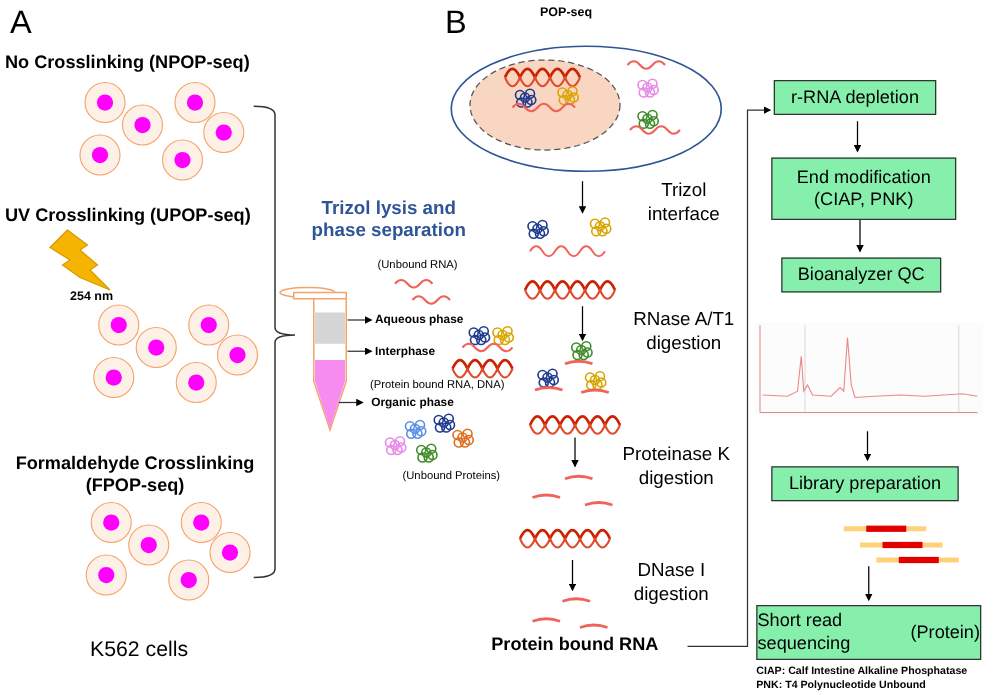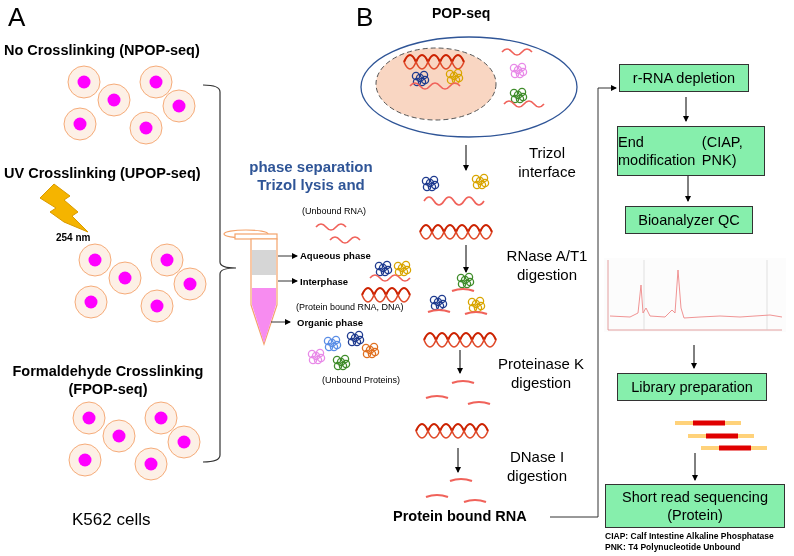--- a/index.html
+++ b/index.html
@@ -309,58 +309,58 @@
 <div class="abs cond" style="left:4px;top:42px;">No Crosslinking (NPOP-seq)</div>
 <div class="abs cond" style="left:4px;top:165px;">UV Crosslinking (UPOP-seq)</div>
 <div class="abs" style="left:56px;top:232px;font-size:10px;font-weight:700;">254 nm</div>
 <div class="abs cond center" style="left:8px;top:362px;width:200px;line-height:18px;">
   <div>Formaldehyde Crosslinking</div>
   <div>(FPOP-seq)</div>
 </div>
 <div class="abs" style="left:72px;top:510px;font-size:17px;">K562 cells</div>
 
 <div class="abs blue-title" style="left:236px;top:158px;width:150px;">
+  <div>Trizol lysis and</div>
   <div>phase separation</div>
-  <div>Trizol lysis and</div>
 </div>
 <div class="abs small" style="left:302px;top:206px;">(Unbound RNA)</div>
 <div class="abs phase" style="left:300px;top:250px;">Aqueous phase</div>
 <div class="abs phase" style="left:300px;top:276px;">Interphase</div>
 <div class="abs small" style="left:296px;top:302px;white-space:nowrap;">(Protein bound RNA, DNA)</div>
 <div class="abs phase" style="left:297px;top:317px;">Organic phase</div>
 <div class="abs small" style="left:294px;top:375px;padding-left:28px;">(Unbound Proteins)</div>
 
 <div class="abs panel-letter" style="left:356px;top:2px;">B</div>
-<div class="abs" style="left:432px;top:5px;font-size:14px;font-weight:700;">POP-seq</div>
+<div class="abs" style="left:432px;top:5px;font-size:10px;font-weight:700;">POP-seq</div>
 
 <div class="abs step" style="left:505px;top:143px;width:84px;">
   <div>Trizol</div>
   <div>interface</div>
 </div>
 <div class="abs step" style="left:495px;top:246px;width:104px;">
   <div>RNase A/T1</div>
   <div>digestion</div>
 </div>
 <div class="abs step" style="left:489px;top:354px;width:104px;">
   <div>Proteinase K</div>
   <div>digestion</div>
 </div>
 <div class="abs step" style="left:495px;top:447px;width:84px;">
   <div>DNase I</div>
   <div>digestion</div>
 </div>
 <div class="abs" style="left:393px;top:508px;font-size:14.5px;font-weight:700;">Protein bound RNA</div>
 
 <div class="box" style="left:619px;top:64px;width:130px;height:28px;">r-RNA depletion</div>
-<div class="box" style="left:617px;top:126px;width:148px;height:50px;flex-direction:row;">
+<div class="box" style="left:617px;top:126px;width:148px;height:50px;flex-direction:column;">
   <div>End modification</div>
   <div>(CIAP, PNK)</div>
 </div>
 <div class="box" style="left:625px;top:206px;width:128px;height:28px;">Bioanalyzer QC</div>
 <div class="box" style="left:617px;top:373px;width:150px;height:28px;">Library preparation</div>
-<div class="box" style="left:605px;top:484px;width:180px;height:44px;flex-direction:column;">
+<div class="box" style="left:605px;top:484px;width:180px;height:44px;flex-direction:row;">
   <div>Short read sequencing</div>
   <div>(Protein)</div>
 </div>
 <div class="abs" style="left:605px;top:531px;font-size:8.5px;line-height:11px;white-space:nowrap;font-weight:bold;">
   <div>CIAP: Calf Intestine Alkaline Phosphatase</div>
   <div>PNK: T4 Polynucleotide Unbound</div>
 </div>
 
 </body></html>

